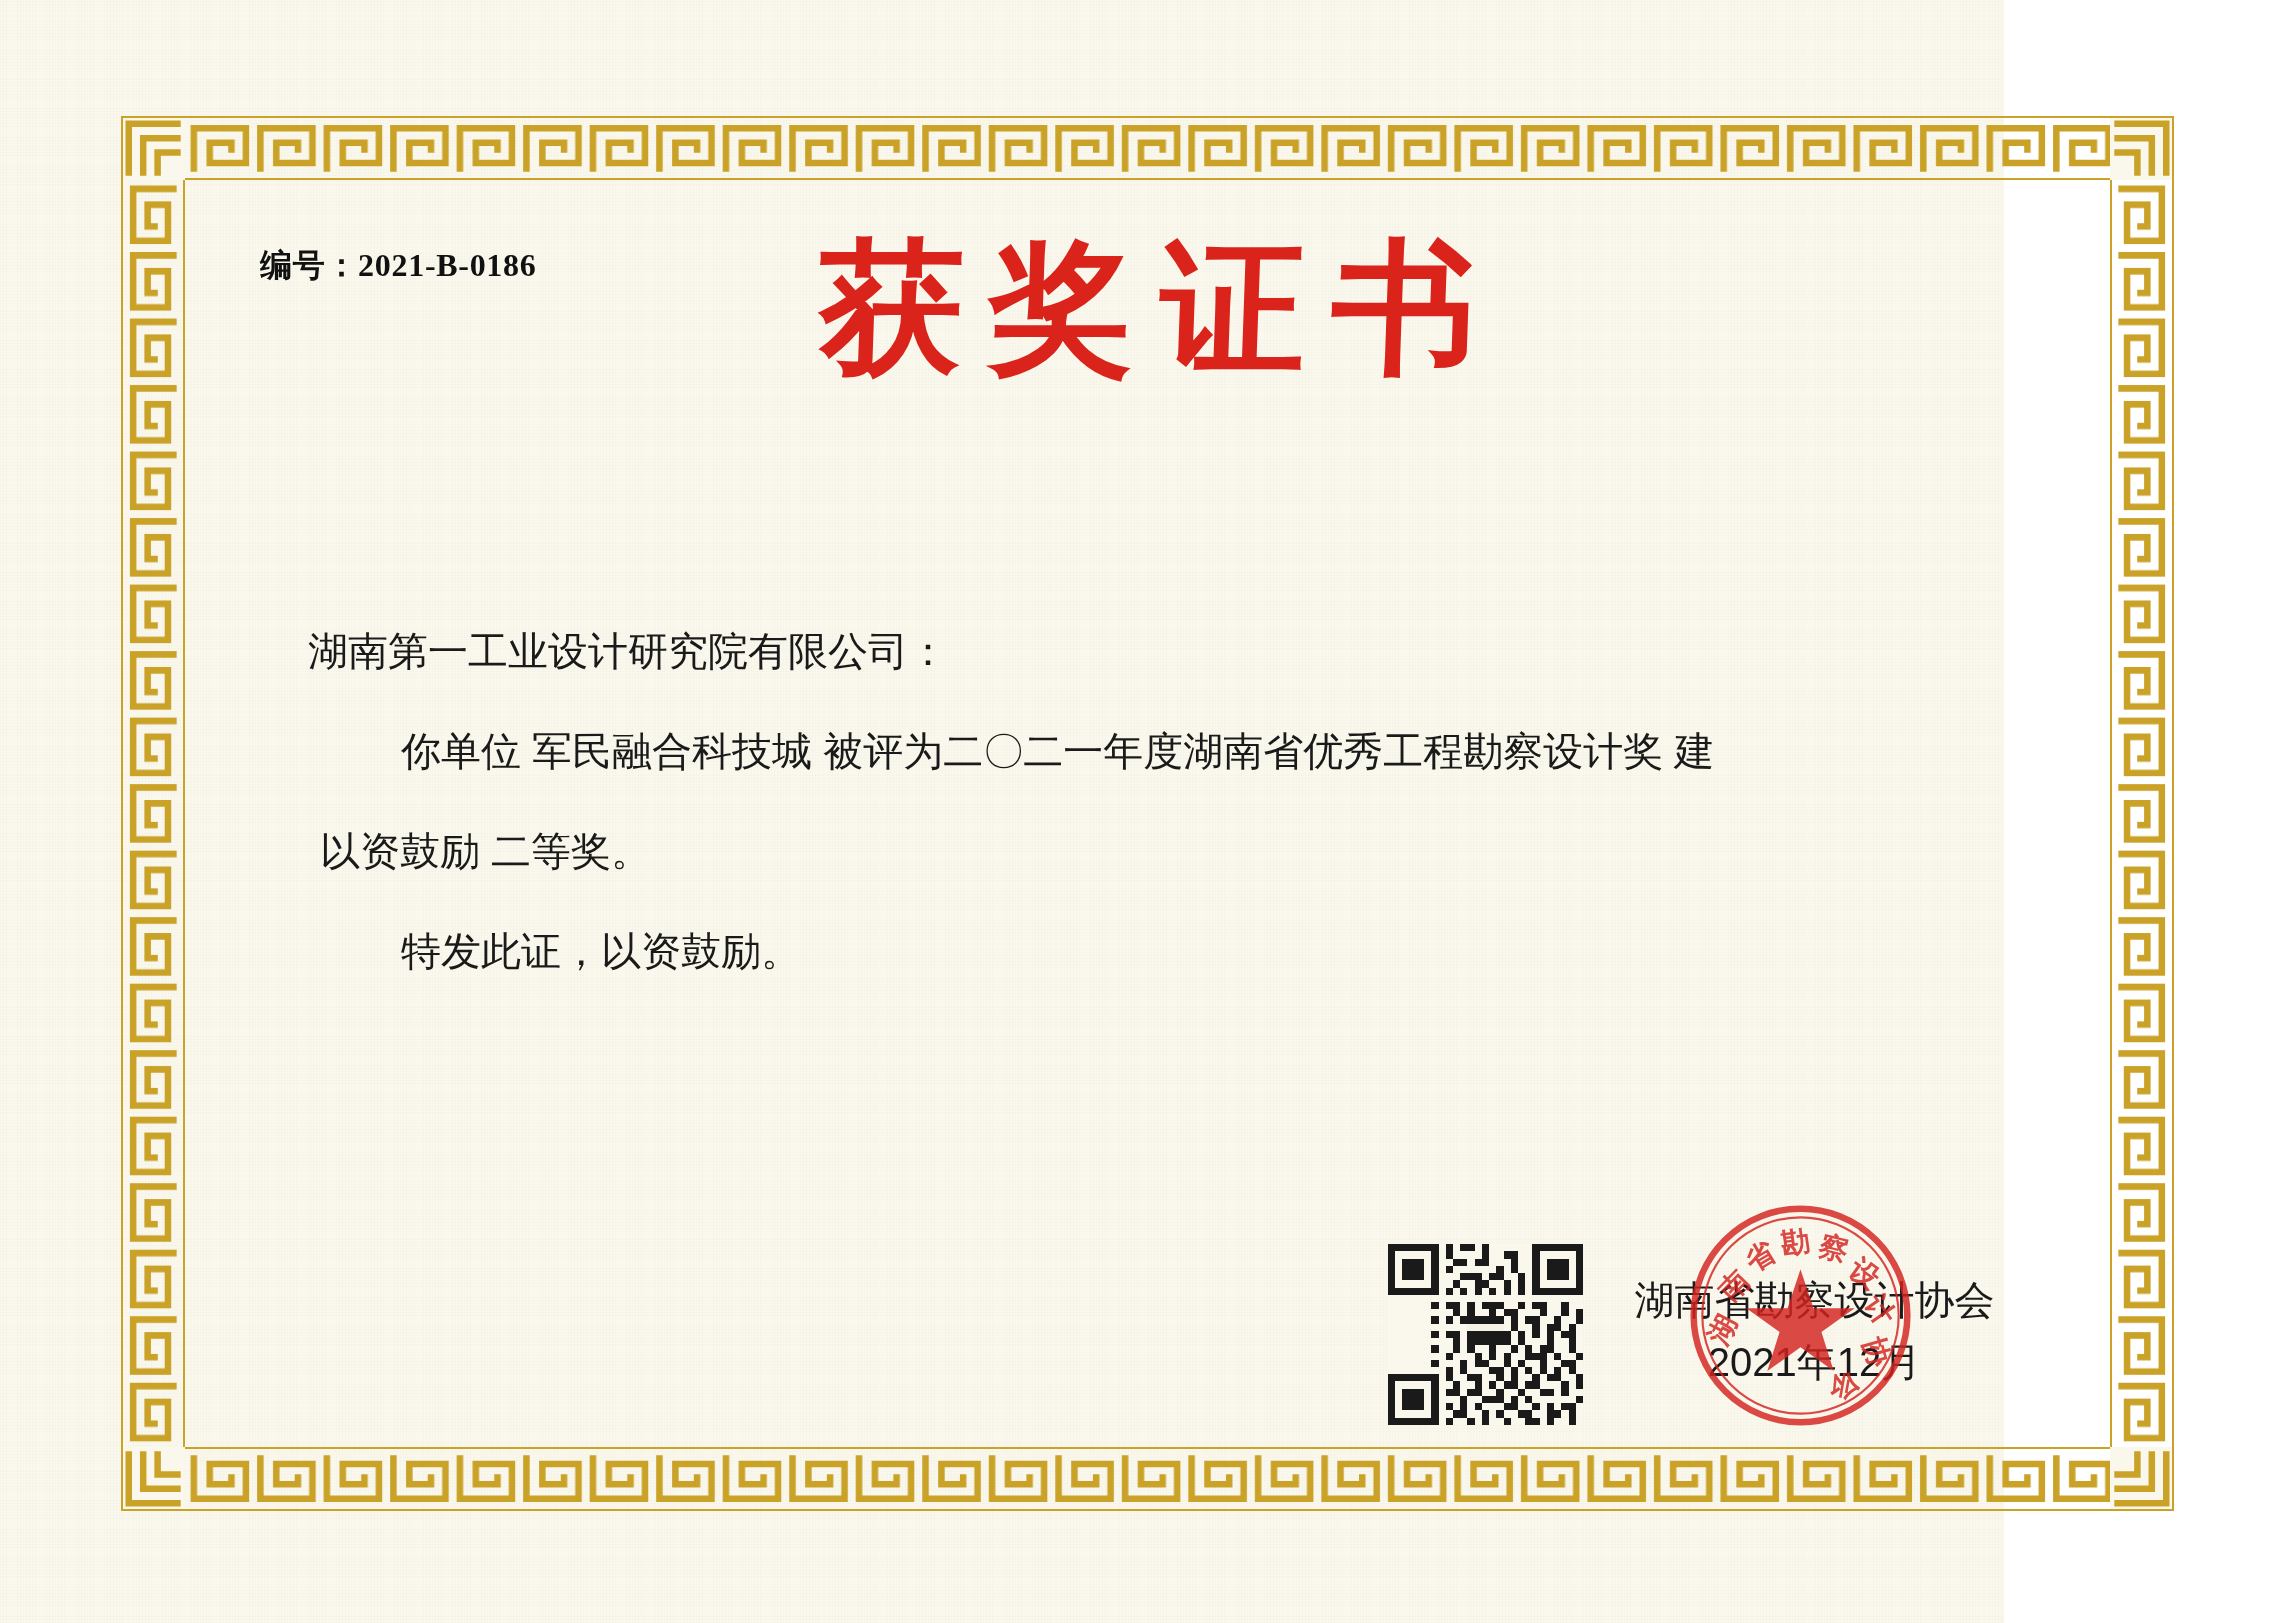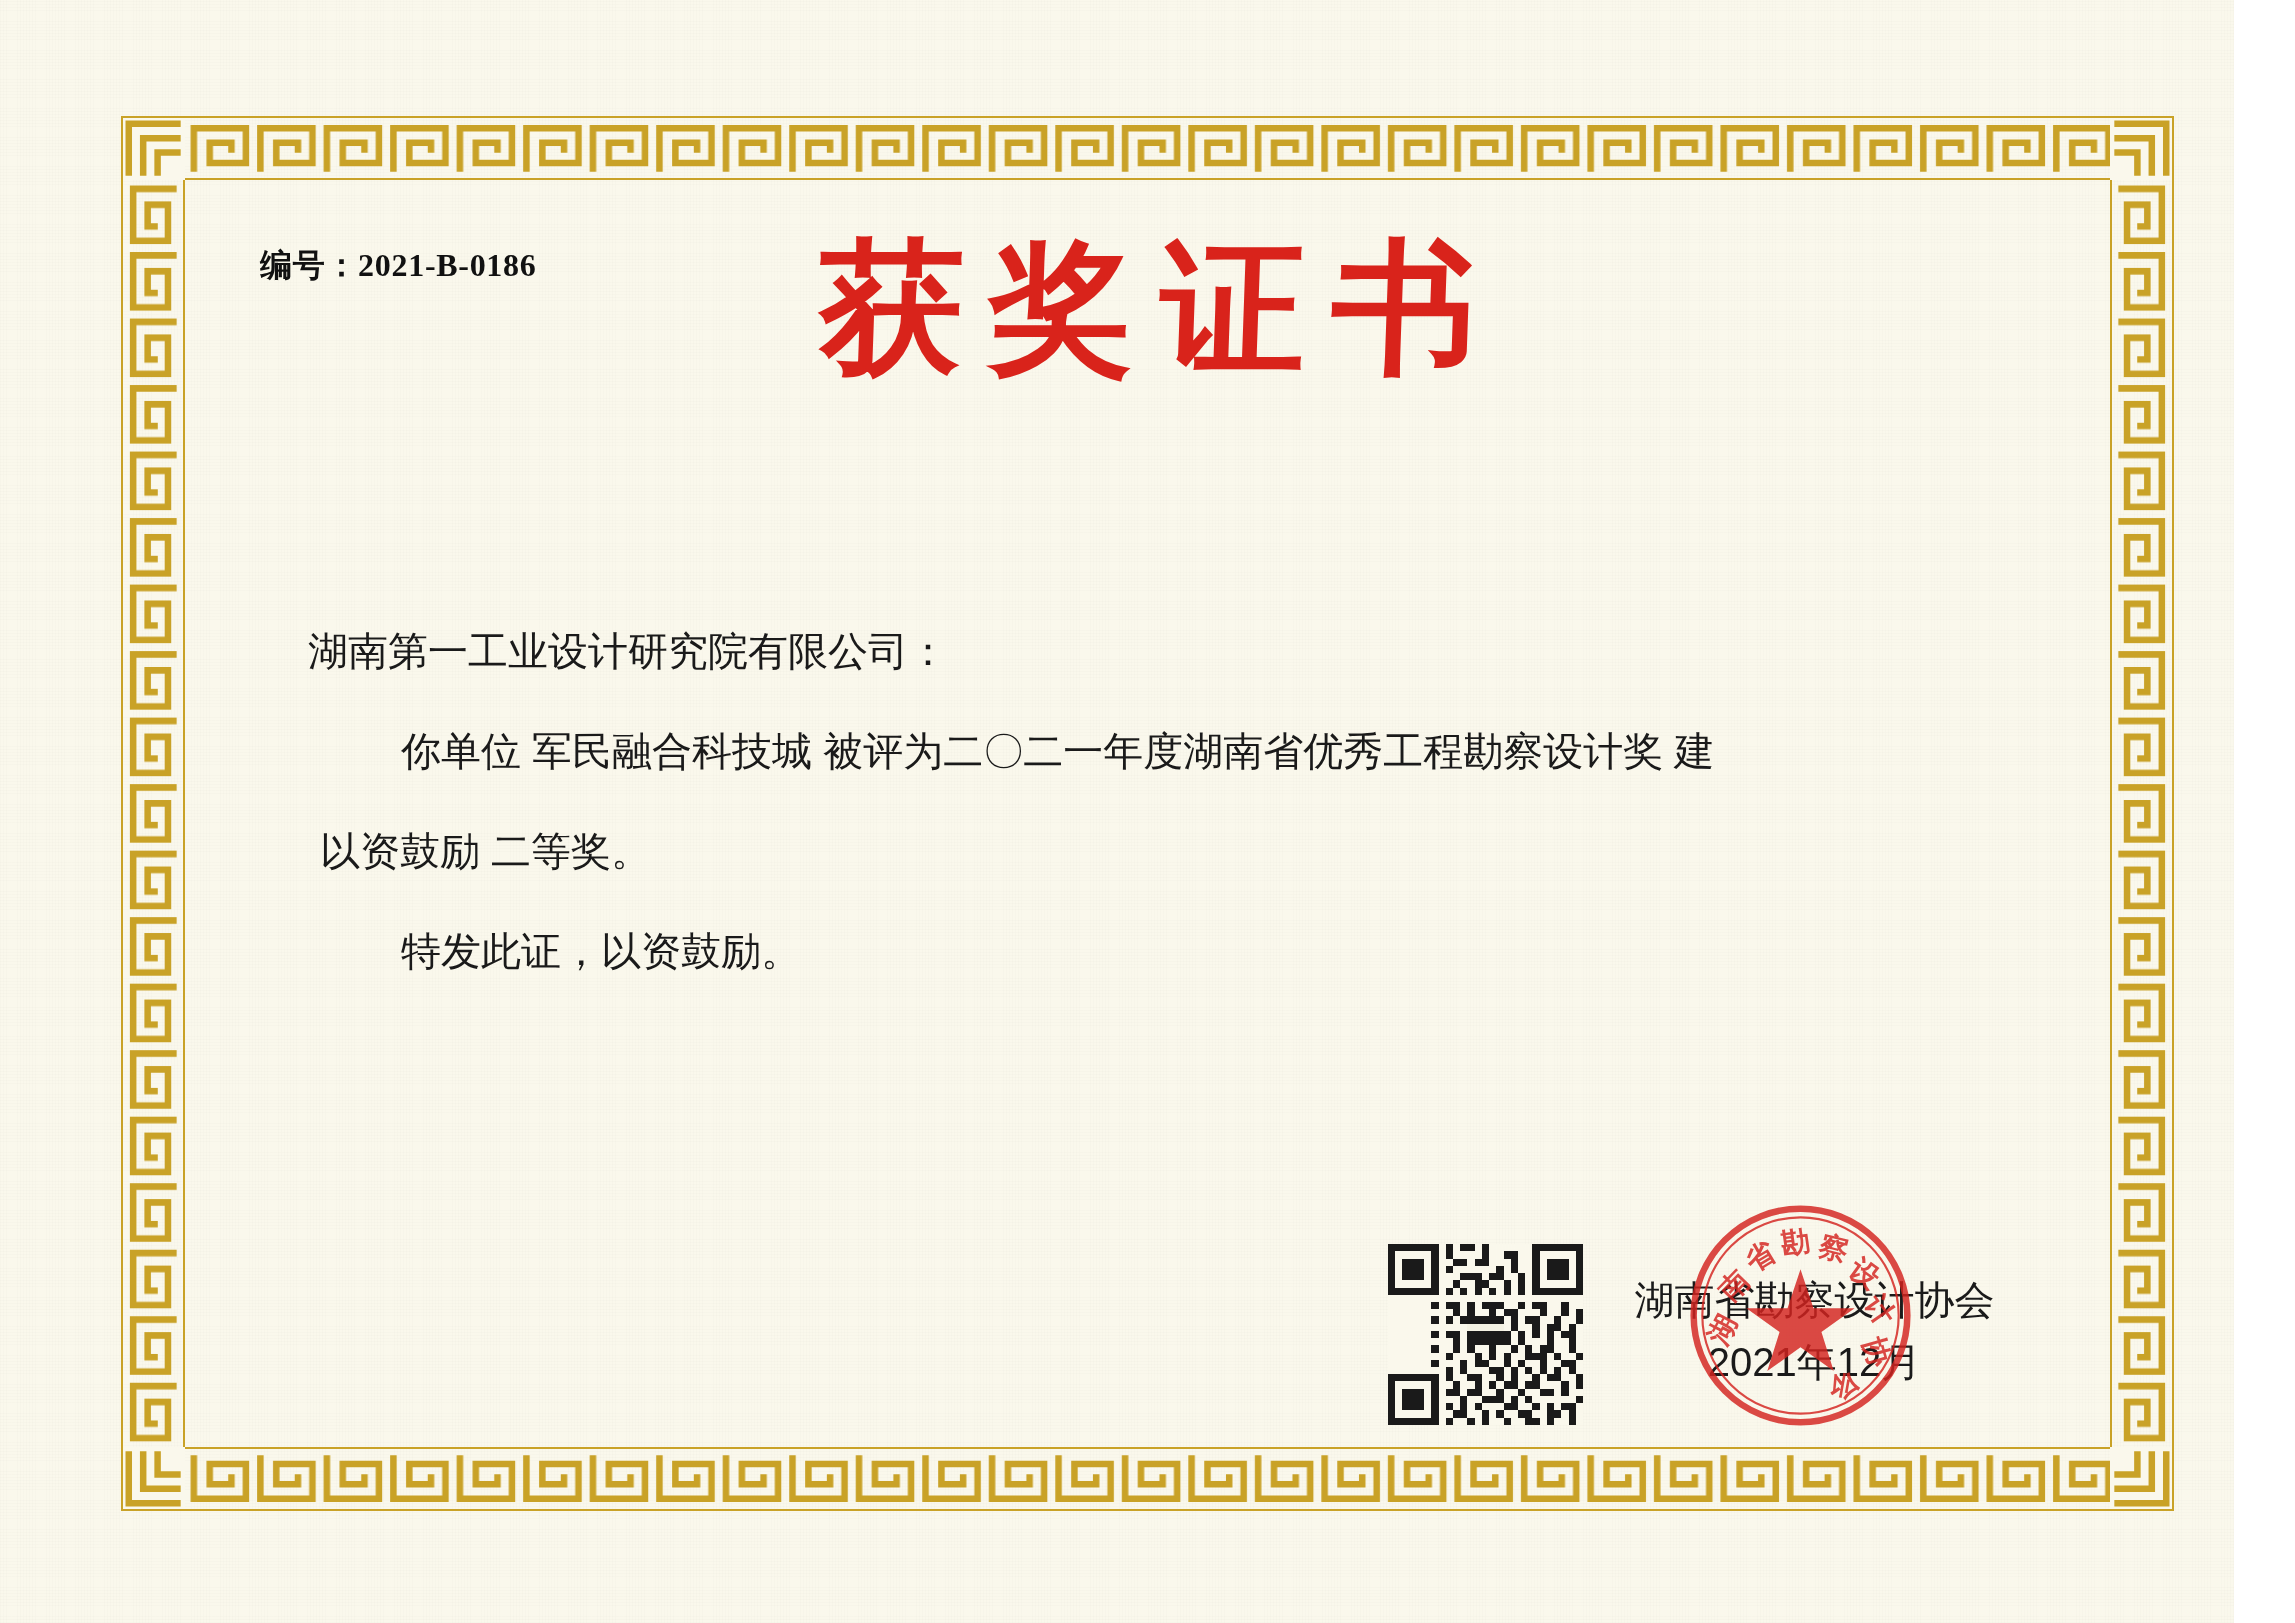--- a/index.html
+++ b/index.html
@@ -12,21 +12,21 @@
     height: 1623px;
     font-family: "Liberation Sans", sans-serif;
     overflow: hidden;
   }
 
   
   .certificate {
     position: absolute;
     left: 0;
     top: 0;
-    width: 2234px;
+    width: 2004px;
     height: 1623px;
     background: #faf8ec;
     background-image:
        repeating-linear-gradient(0deg, rgba(0,0,0,0.012) 0px, rgba(0,0,0,0.012) 0.7px, rgba(255,255,255,0) 0.7px, rgba(255,255,255,0) 2.9px),
        repeating-linear-gradient(90deg, rgba(0,0,0,0.012) 0px, rgba(0,0,0,0.012) 0.7px, rgba(255,255,255,0) 0.7px, rgba(255,255,255,0) 2.9px);
     box-sizing: border-box;
   }
 
   
   .border-frame {

